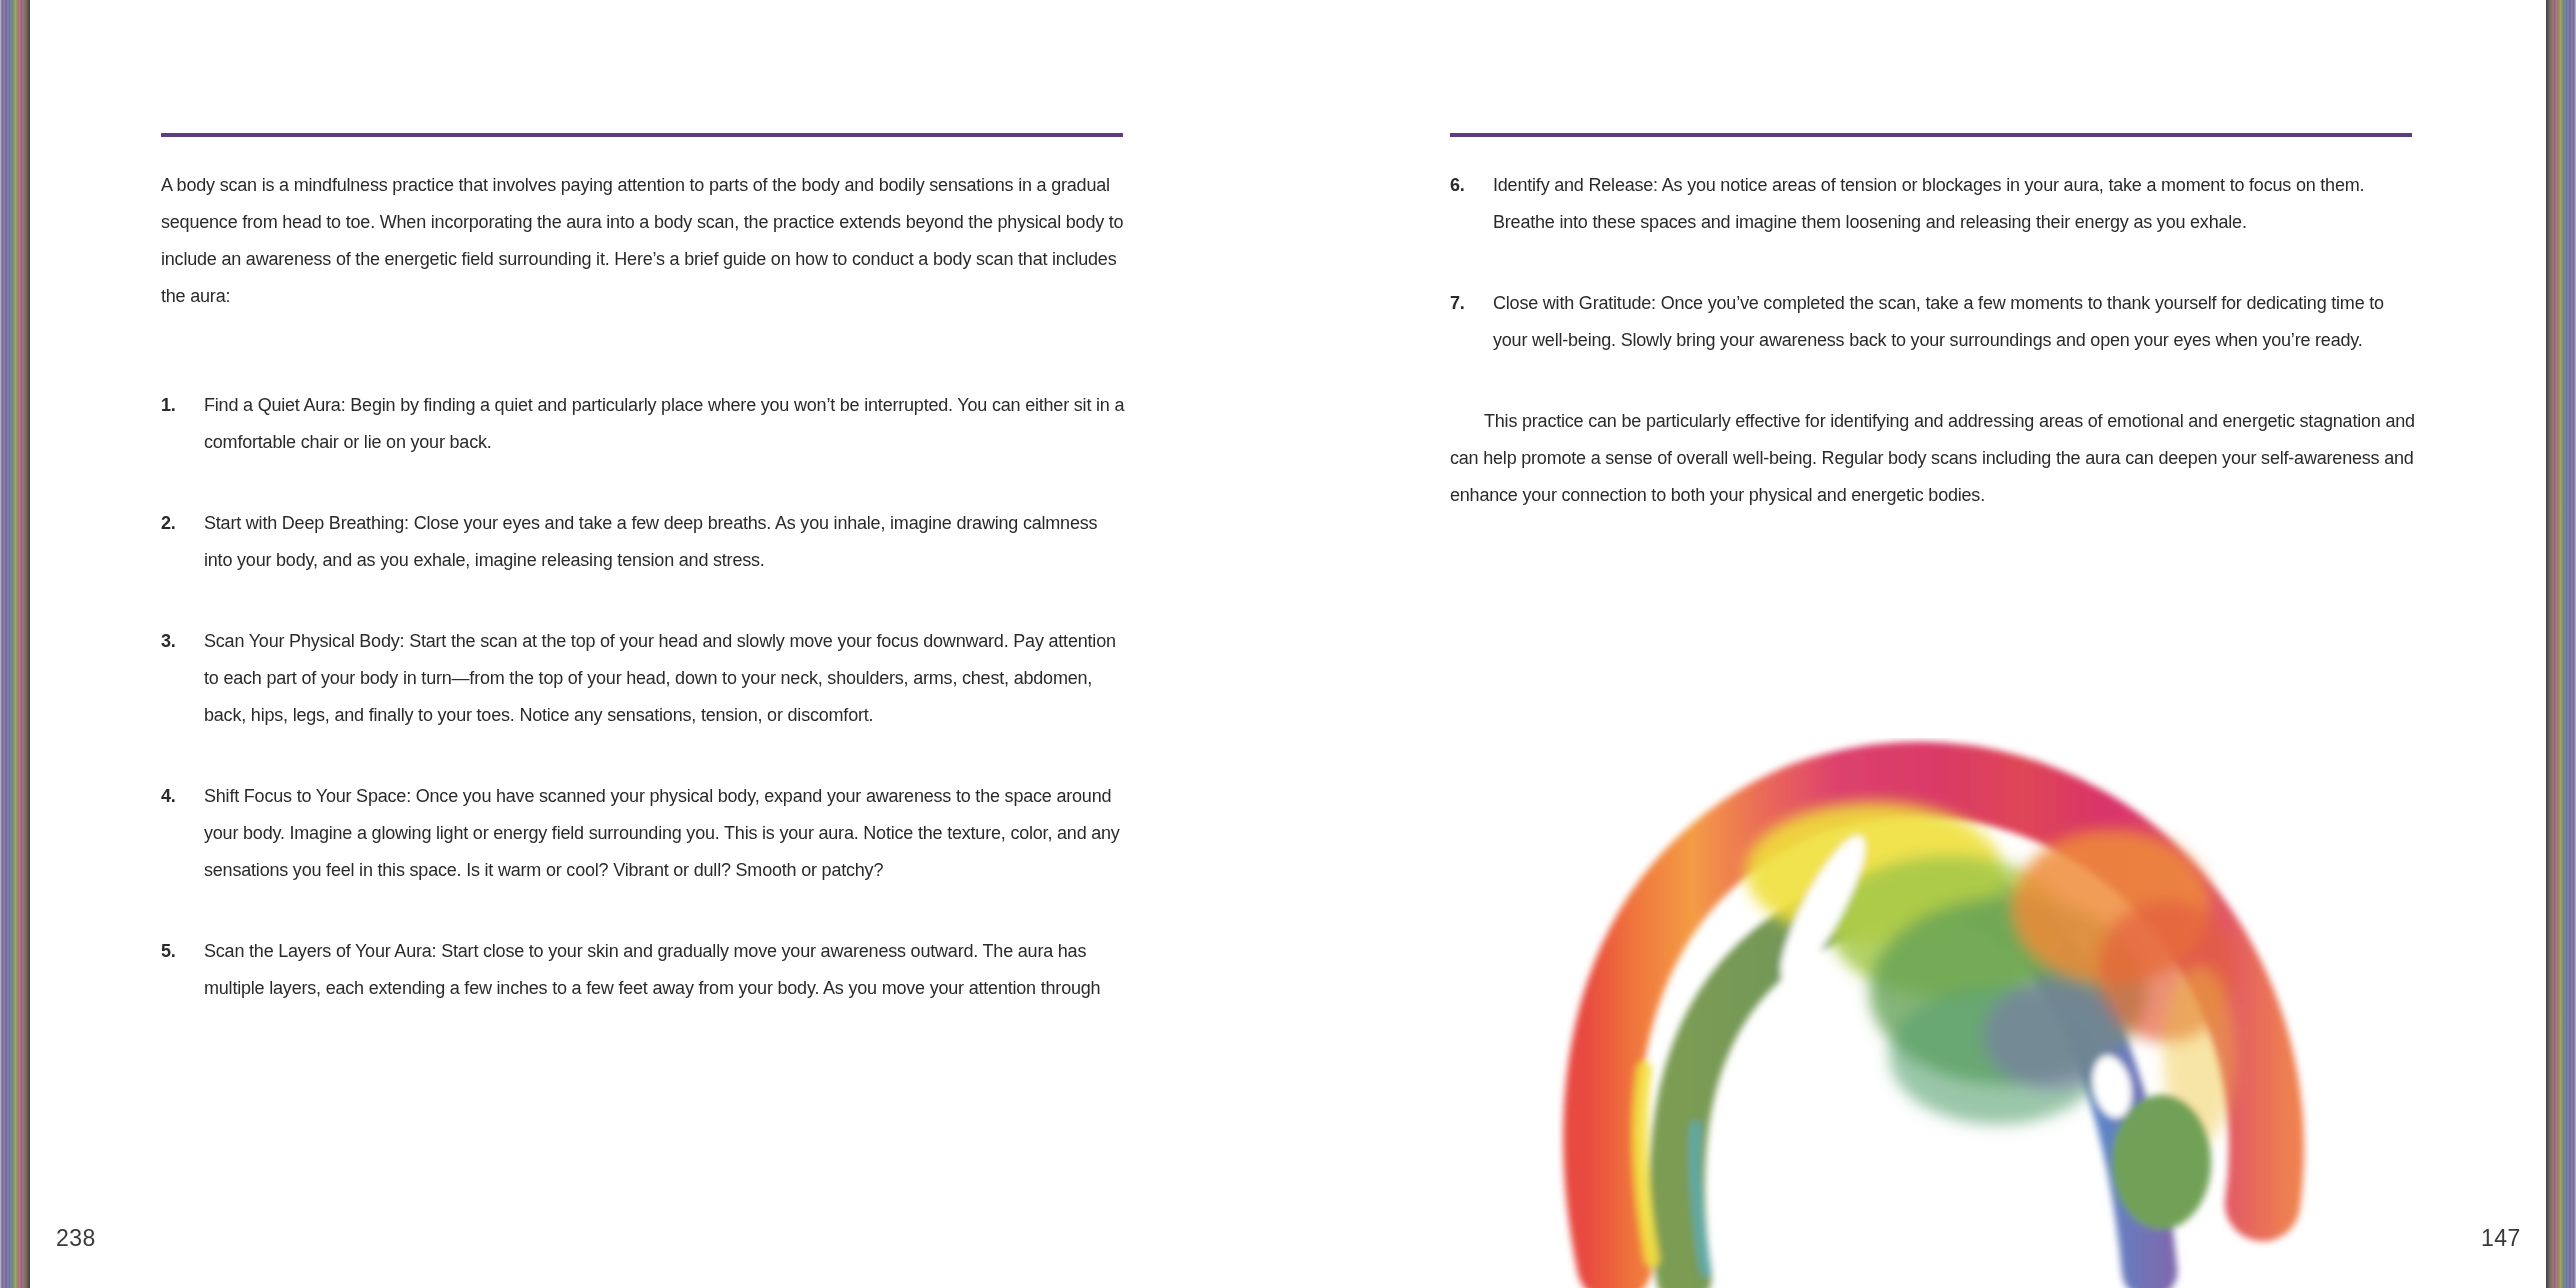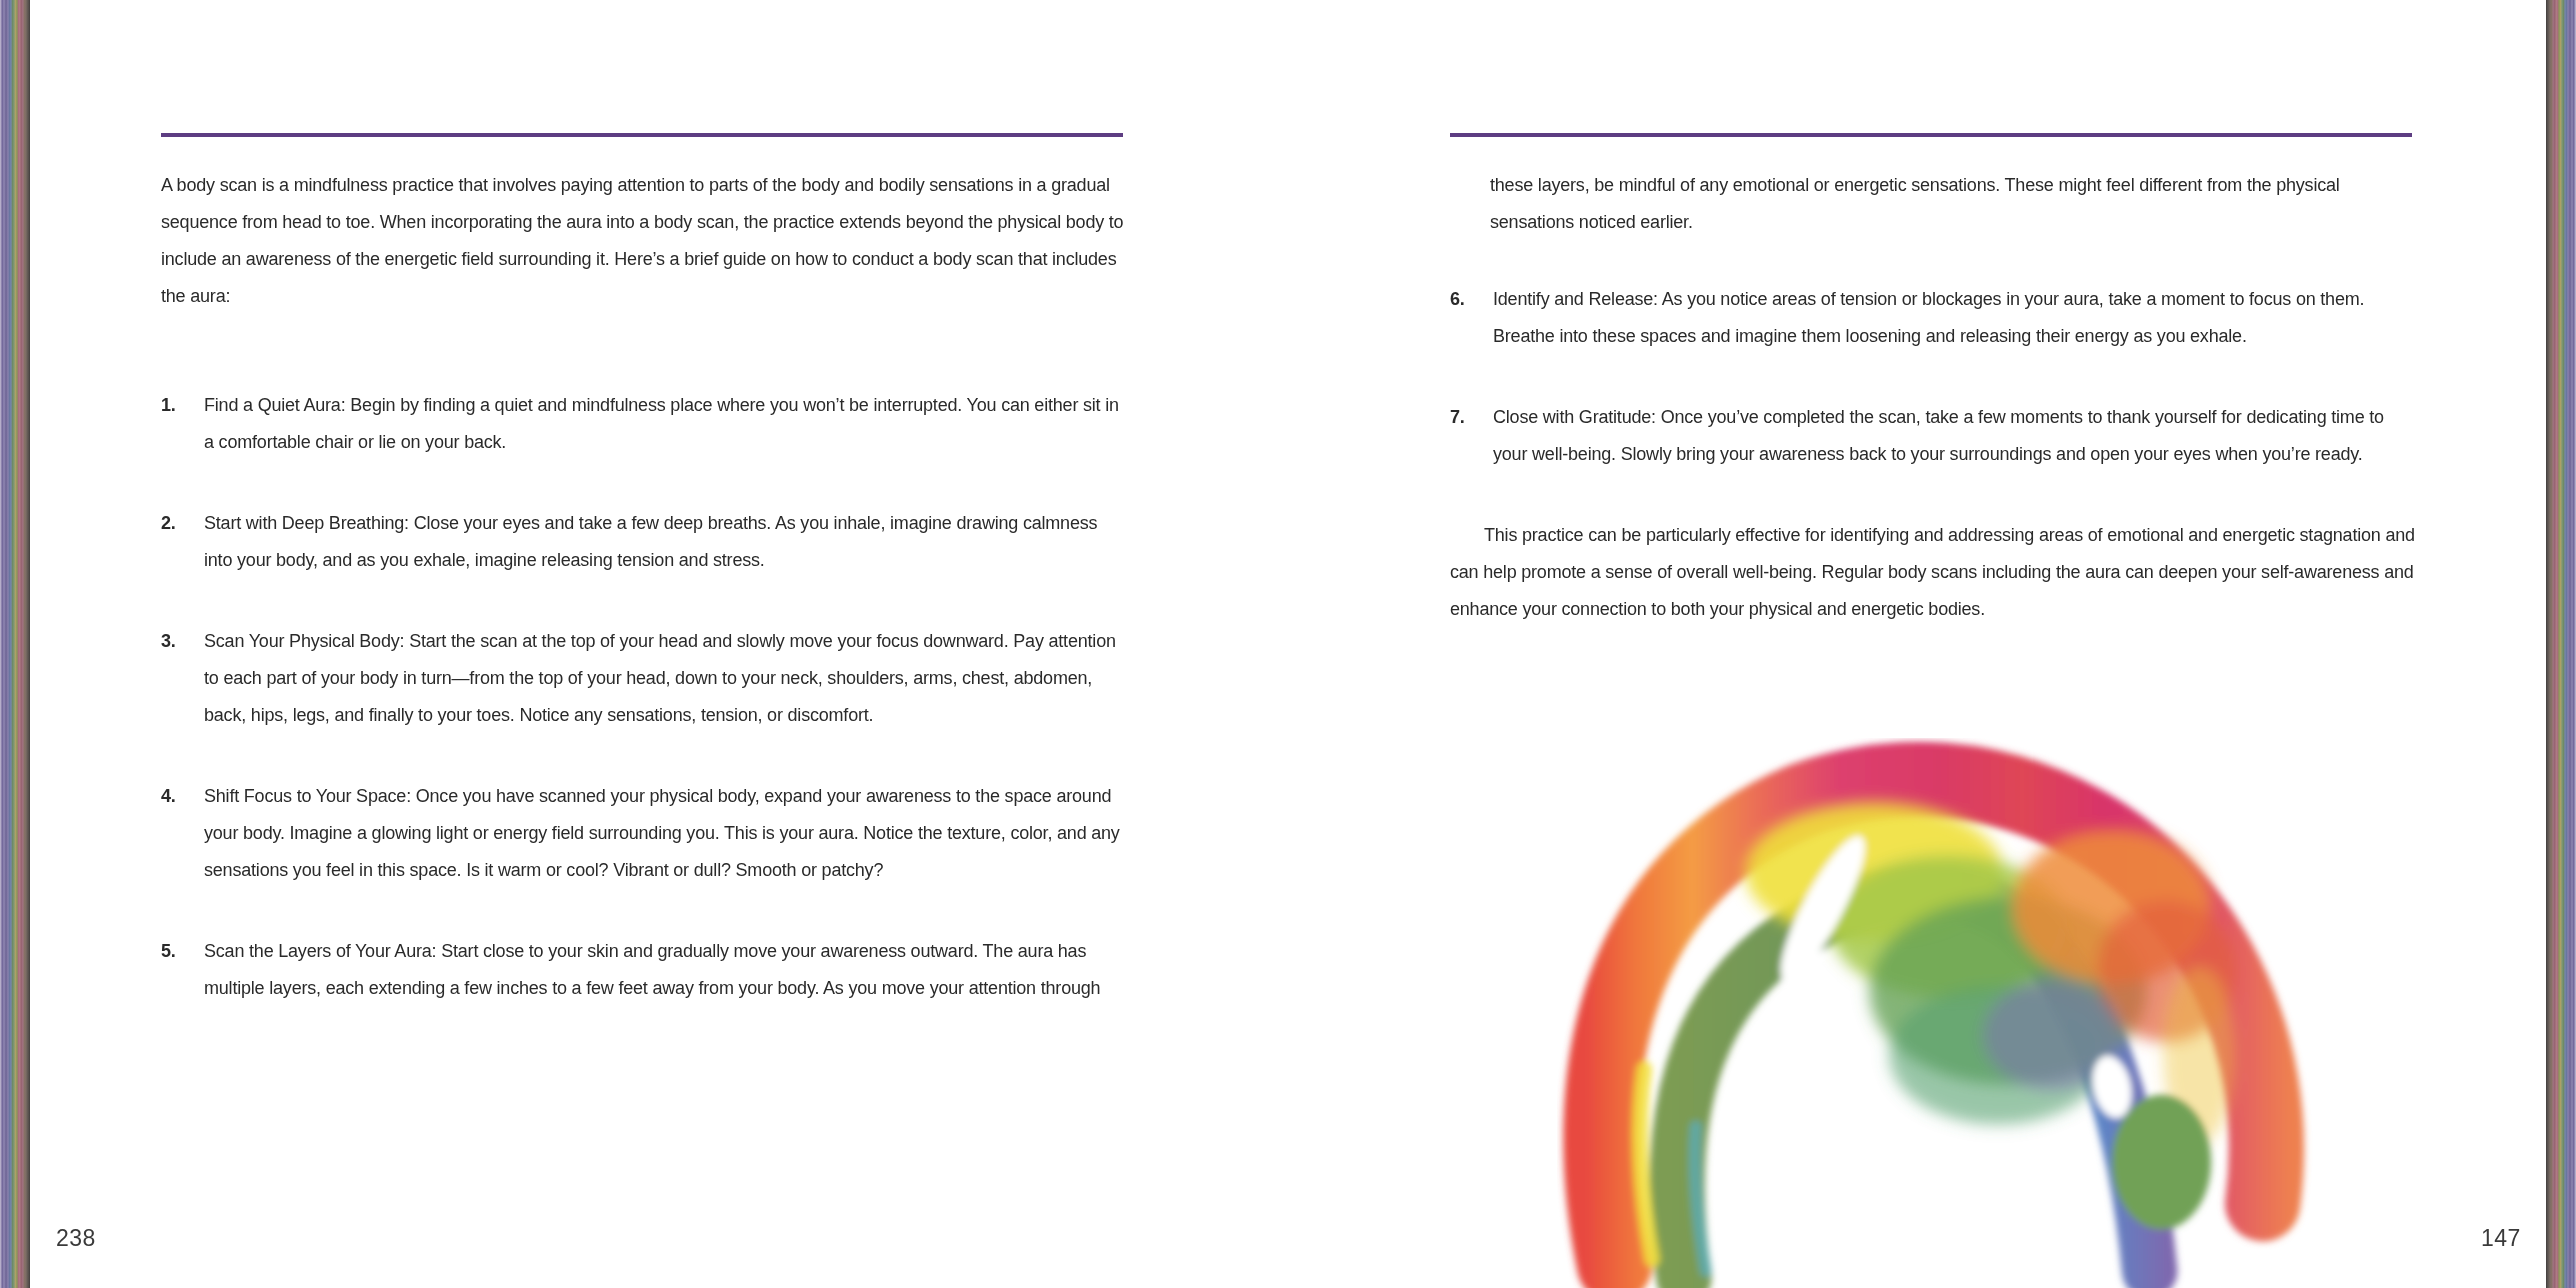--- a/index.html
+++ b/index.html
@@ -64,21 +64,21 @@
 
   <section class="page page-left">
     <div class="rule"></div>
 
     <p class="intro bodytext">A body scan is a mindfulness practice that involves paying attention to parts of the body and bodily sensations in a gradual sequence from head to toe. When incorporating the aura into a body scan, the practice extends beyond the physical body to include an awareness of the energetic field surrounding it. Here’s a brief guide on how to conduct a body scan that includes the aura:</p>
 
     <div class="list-left">
       <div class="item bodytext">
         <span class="num">1.</span>
         <span class="lead">Find a Quiet Aura:</span>
-        <span class="txt">Begin by finding a quiet and mindfulness place where you won’t be interrupted. You can either sit in a comfortable chair or lie on your back.</span>
+        <span class="txt">Begin by finding a quiet and particularly place where you won’t be interrupted. You can either sit in a comfortable chair or lie on your back.</span>
       </div>
       <div class="item bodytext">
         <span class="num">2.</span>
         <span class="lead">Start with Deep Breathing:</span>
         <span class="txt">Close your eyes and take a few deep breaths. As you inhale, imagine drawing calmness into your body, and as you exhale, imagine releasing tension and stress.</span>
       </div>
       <div class="item bodytext">
         <span class="num">3.</span>
         <span class="lead">Scan Your Physical Body:</span>
         <span class="txt">Start the scan at the top of your head and slowly move your focus downward. Pay attention to each part of your body in turn—from the top of your head, down to your neck, shoulders, arms, chest, abdomen, back, hips, legs, and finally to your toes. Notice any sensations, tension, or discomfort.</span>
@@ -93,21 +93,20 @@
         <span class="lead">Scan the Layers of Your Aura:</span>
         <span class="txt">Start close to your skin and gradually move your awareness outward. The aura has multiple layers, each extending a few inches to a few feet away from your body. As you move your attention through</span>
       </div>
     </div>
   </section>
 
   <section class="page page-right">
     <div class="rule"></div>
 
     <div class="flow-right">
-      <p class="continuation bodytext">these layers, be mindful of any emotional or energetic sensations. These might feel different from the physical sensations noticed earlier.</p>
 
       <div class="item bodytext">
         <span class="num">6.</span>
         <span class="lead">Identify and Release:</span>
         <span class="txt">As you notice areas of tension or blockages in your aura, take a moment to focus on them. Breathe into these spaces and imagine them loosening and releasing their energy as you exhale.</span>
       </div>
       <div class="item bodytext">
         <span class="num">7.</span>
         <span class="lead">Close with Gratitude:</span>
         <span class="txt">Once you’ve completed the scan, take a few moments to thank yourself for dedicating time to your well-being. Slowly bring your awareness back to your surroundings and open your eyes when you’re ready.</span>

